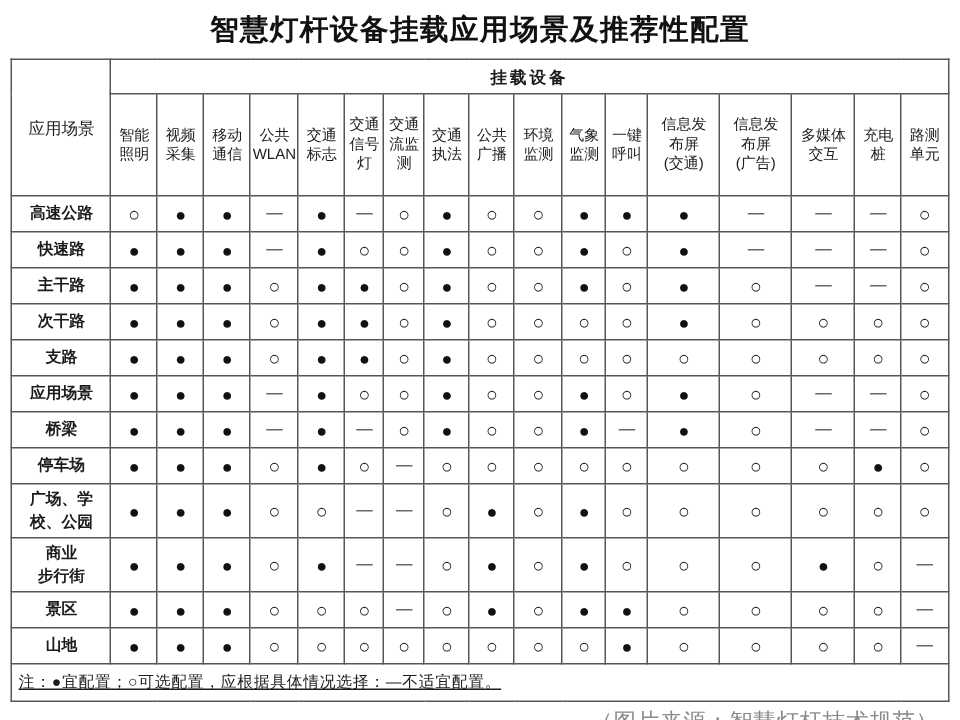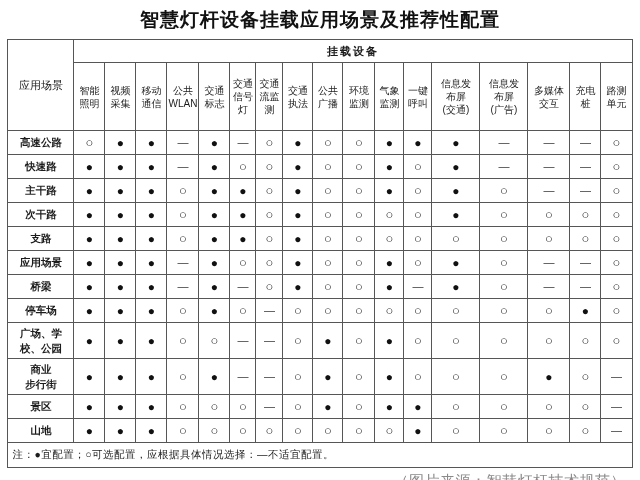--- a/index.html
+++ b/index.html
@@ -32,21 +32,21 @@
   th.scenario{
     font-weight:bold;font-size:10.5px;
     white-space:pre-line;line-height:1.35;
   }
   td.sym{font-size:11px;line-height:1;color:#111;}
   td.sym.filled{font-size:12px;}
   td.sym.open{font-size:13px;}
   td.sym.dash{font-size:11px;color:#333;}
   tr.note-row td{
     text-align:left;font-size:10.5px;height:20px;
-    padding:2px 4px;letter-spacing:0.5px;
+    padding:2px 4px;letter-spacing:0.5px;text-decoration:underline;
   }
   .source-caption{
     text-align:right;font-size:15px;color:#8a8a8a;
     padding:4px 14px 0 0;letter-spacing:0.5px;font-family:Liberation Mono, monospace;
   }
 </style>
 </head>
 <body>
 
 <div class="page-title">智慧灯杆设备挂载应用场景及推荐性配置</div>

